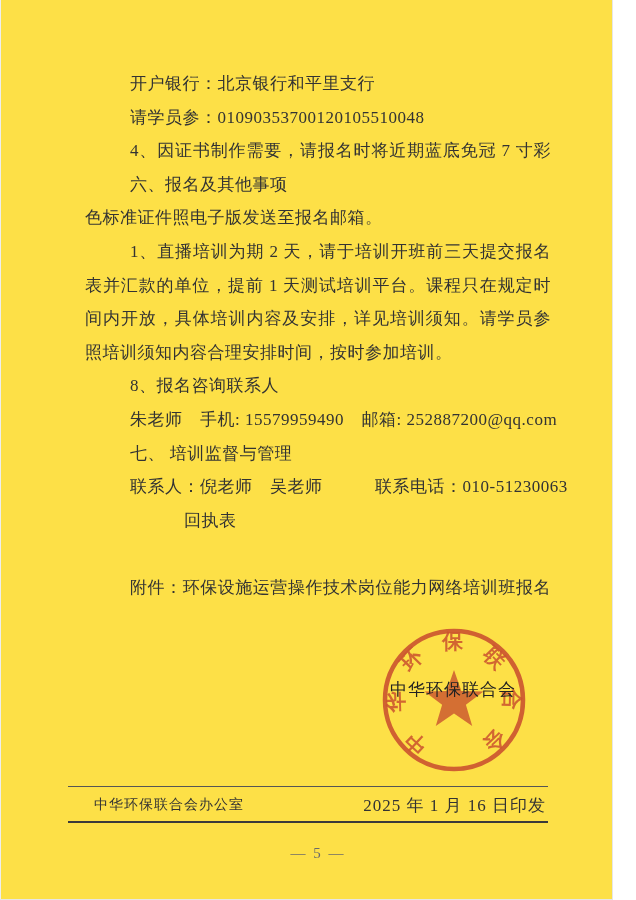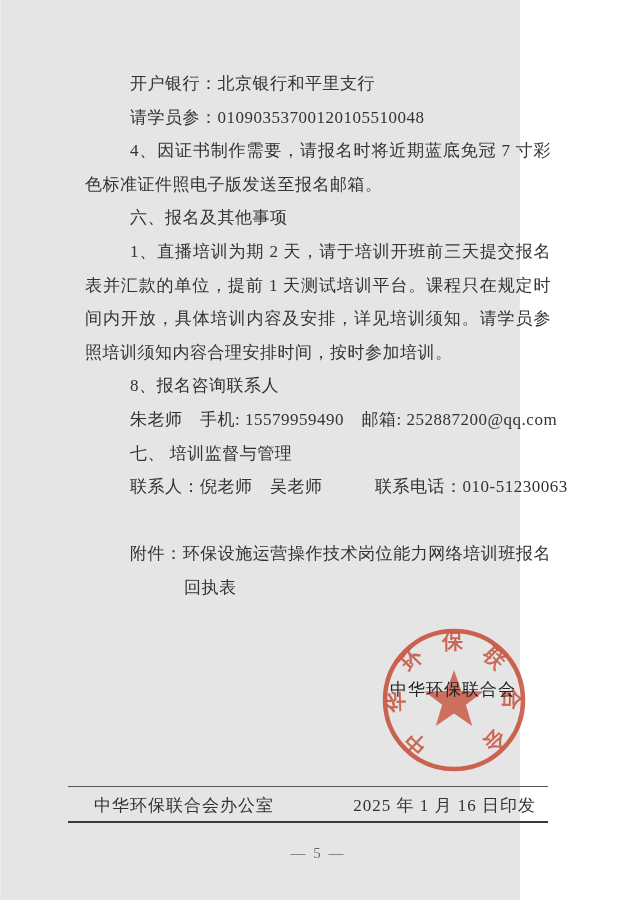--- a/index.html
+++ b/index.html
@@ -3,22 +3,22 @@
 <meta charset="utf-8">
 <style>
   html, body {
     margin: 0; padding: 0;
     width: 636px; height: 900px;
     background: #ffffff;
     overflow: hidden;
   }
   .page {
     position: relative;
-    width: 520px; height: 900px;
-    background: #e5e5e5;
+    width: 613px; height: 900px;
+    background: #fde047;
     font-family: "Liberation Serif", "DejaVu Serif", serif;
     color: #333333;
     box-shadow: inset -1px -1px 0 #e6e6e6, inset 1px 0 0 #eeeeee;
   }
   
   .body-text {
     position: absolute;
     left: 85px; top: 67px;
     width: 466px;
   }
@@ -74,26 +74,26 @@
   .footer-row {
     position: absolute;
     left: 68px; top: 790px;
     width: 480px; height: 30px;
     display: flex;
     justify-content: space-between;
     align-items: center;
   }
   .footer-office {
     margin-left: 26px;
-    font-size: 17px;
+    font-size: 14px;
     letter-spacing: 1px;
     white-space: nowrap;
   }
   .footer-date {
-    margin-right: 12px;
+    margin-right: 2px;
     font-size: 17px;
     letter-spacing: 1px;
     white-space: nowrap;
   }
   .footer-rule-bottom {
     position: absolute;
     left: 68px; top: 821px;
     width: 480px; height: 2px;
     background: #3a3a3a;
   }
@@ -109,32 +109,32 @@
 </style>
 </head>
 <body>
 
 <div class="page">
 
   <div class="body-text">
     <div class="ln ind">开户银行：北京银行和平里支行</div>
     <div class="ln ind">请学员参：01090353700120105510048</div>
     <div class="ln ind just">4、因证书制作需要，请报名时将近期蓝底免冠 7 寸彩</div>
+    <div class="ln ind">六、报名及其他事项</div>
     <div class="ln">色标准证件照电子版发送至报名邮箱。</div>
-    <div class="ln ind">六、报名及其他事项</div>
     <div class="ln ind just">1、直播培训为期 2 天，请于培训开班前三天提交报名</div>
     <div class="ln just">表并汇款的单位，提前 1 天测试培训平台。课程只在规定时</div>
     <div class="ln just">间内开放，具体培训内容及安排，详见培训须知。请学员参</div>
     <div class="ln">照培训须知内容合理安排时间，按时参加培训。</div>
     <div class="ln ind">8、报名咨询联系人</div>
     <div class="ln ind">朱老师　手机: 15579959490　邮箱: 252887200@qq.com</div>
     <div class="ln ind">七、 培训监督与管理</div>
     <div class="ln ind">联系人：倪老师　吴老师　　　联系电话：010-51230063</div>
+    <div class="ln ind2">回执表</div>
     <div class="ln ind just gap-before">附件：环保设施运营操作技术岗位能力网络培训班报名</div>
-    <div class="ln ind2">回执表</div>
   </div>
 
   <div class="signature">
     <div class="sig-ln">中华环保联合会</div>
   </div>
 
   <svg class="seal" viewBox="0 0 148 148" xmlns="http://www.w3.org/2000/svg" aria-hidden="true">
     <circle cx="74" cy="74" r="69" fill="none" stroke="#c5432c" stroke-width="4.5" opacity="0.92"></circle>
     <polygon fill="#c5432c" opacity="0.82" points="74,44 81.35,64.89 103.48,65.42 85.89,78.86 92.22,100.08 74,87.5 55.78,100.08 62.11,78.86 44.52,65.42 66.65,64.89"></polygon>
     <path id="sealTextArc" d="M 48.5 117.7 A 51 51 0 1 1 99.5 117.7" fill="none"></path>

